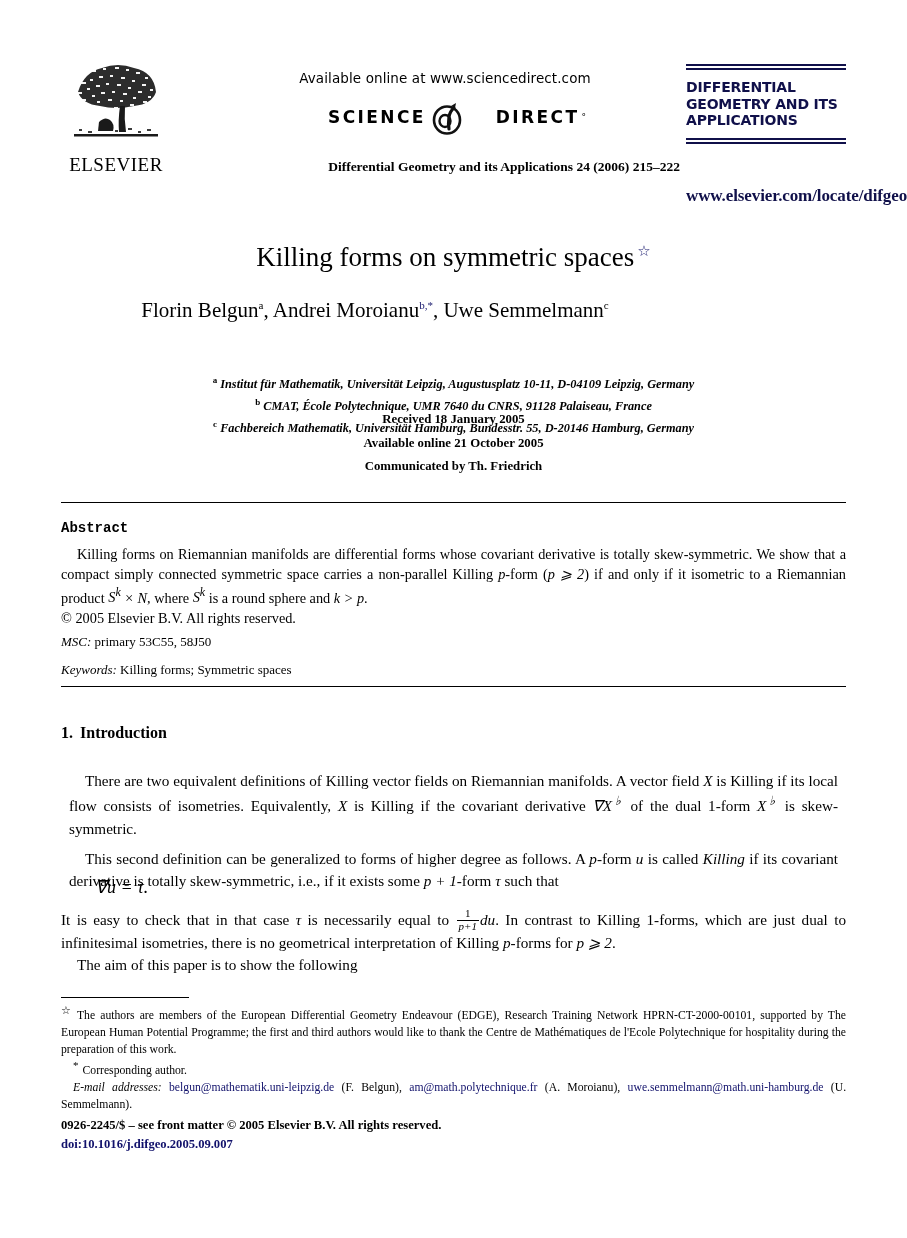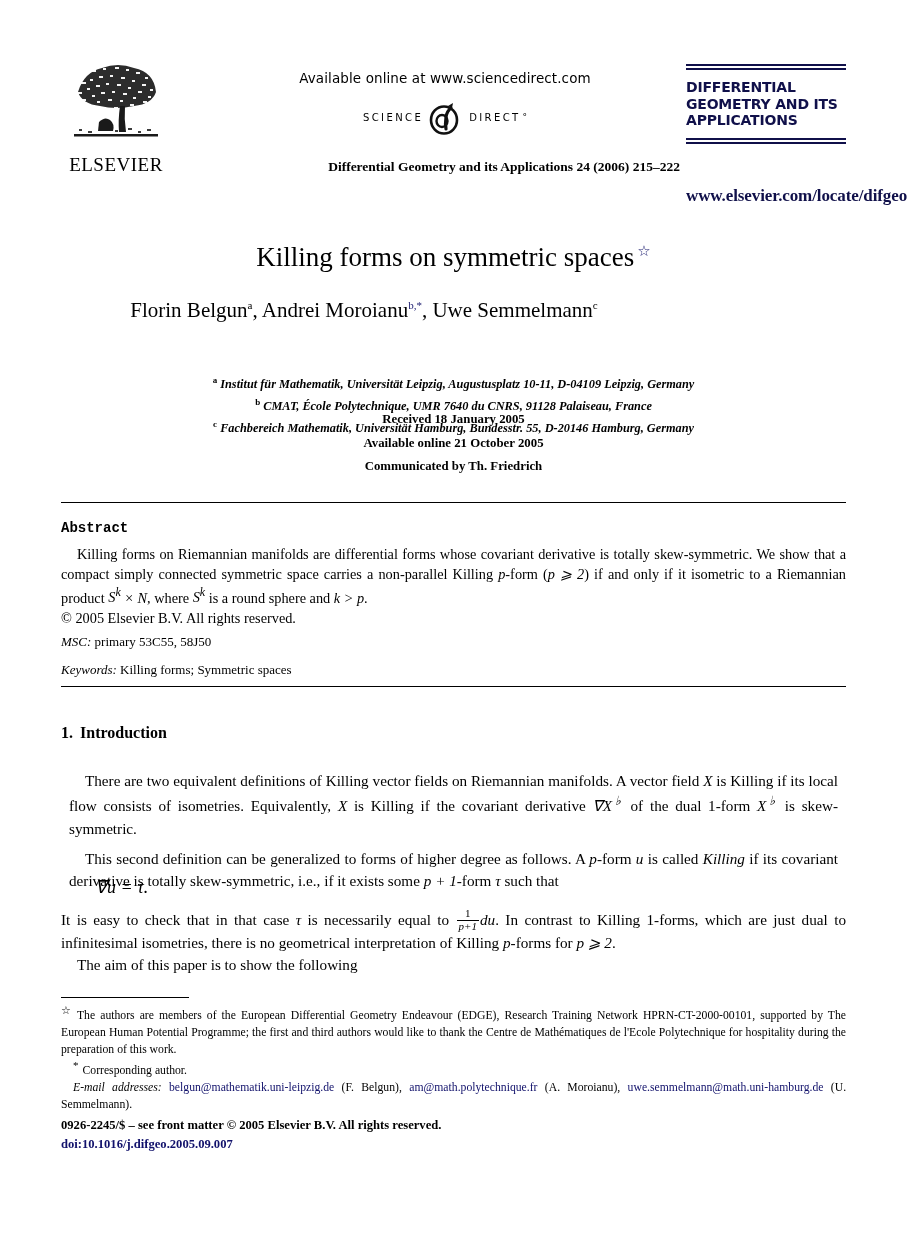--- a/index.html
+++ b/index.html
@@ -59,23 +59,24 @@
   }
   .sd-logo-row {
     margin-top: 12px;
     display: flex;
     align-items: center;
     justify-content: center;
     height: 38px;
   }
   .sd-word {
     font-family: "DejaVu Sans", sans-serif;
-    font-weight: normal;
-    font-size: 10px;
+    font-weight: bold;
+    font-size: 17px;
     letter-spacing: 2.4px;
+    margin-left: 24px;
   }
   .sd-at {
     position: relative;
     width: 42px;
     height: 38px;
     margin: 0 2px;
   }
   .sd-tm {
     font-family: "DejaVu Sans", sans-serif;
     font-size: 9px;
@@ -140,20 +141,21 @@
     font-size: 15px;
     vertical-align: super;
     margin-left: 3px;
   }
   .authors {
     position: absolute;
     left: 0; top: 298px;
     width: 728px;
     text-align: center;
     font-size: 21px;
+    padding-left: 11px;
   }
   .sup {
     font-size: 11px;
     vertical-align: super;
   }
   .sup-blue { color: #1a1a6e; }
 
   .affils {
     position: absolute;
     left: 0; top: 341px;

